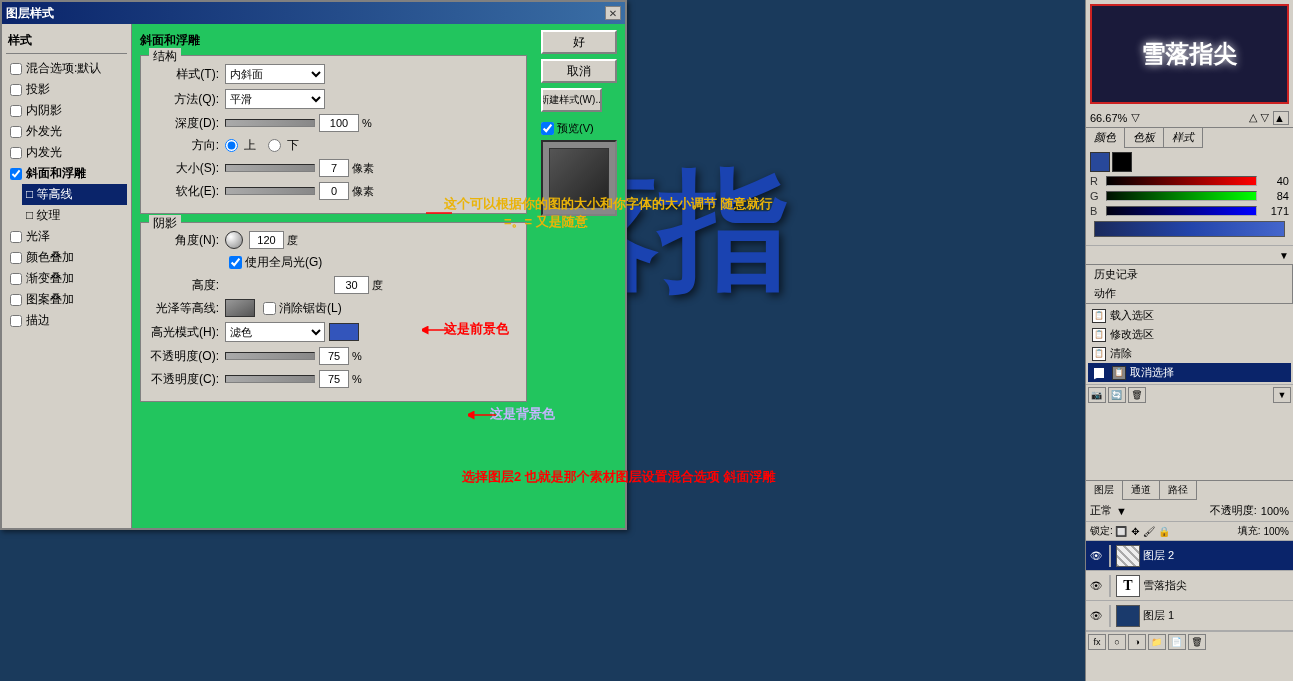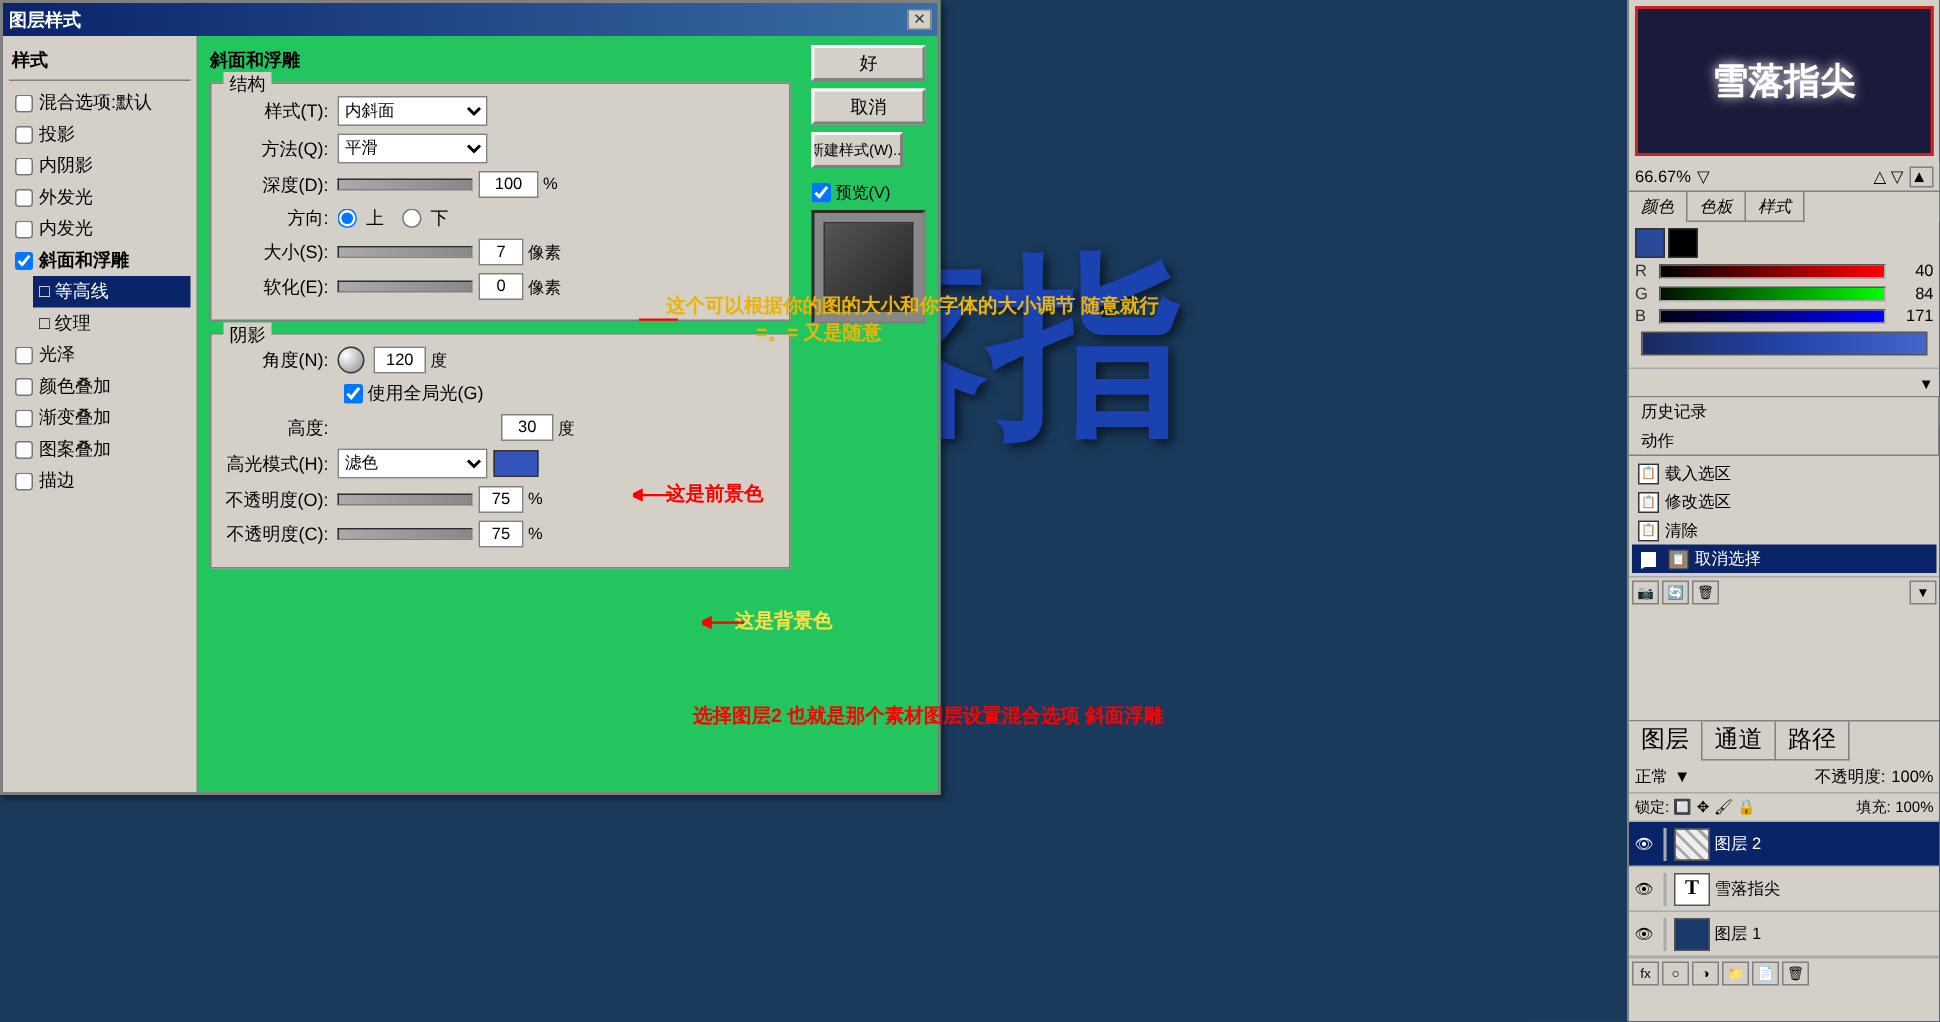--- a/index.html
+++ b/index.html
@@ -371,21 +371,21 @@
     .layers-panel {
       height: 200px;
     }
 
     .layers-tabs {
       display: flex;
     }
 
     .layers-tab {
       padding: 2px 8px;
-      font-size: 16px;
+      font-size: 10px;
       border-right: 1px solid #808080;
       border-bottom: 1px solid #808080;
       cursor: pointer;
     }
 
     .layers-tab.active {
       background: #d4d0c8;
       border-bottom: none;
     }
 
@@ -621,20 +621,26 @@
           <input type="checkbox" checked="" style="">
           <label style="width:auto; margin-left:3px;">使用全局光(G)</label>
         </div>
 
         <div class="row">
           <label>高度:</label>
           <input type="text" value="30" style="width: 35px; margin-left: 109px;">
           <span class="unit">度</span>
         </div>
 
+        <div class="row">
+          <label>光泽等高线:</label>
+          <div style="width:30px; height:18px; background: linear-gradient(to bottom right, #999, #555); border:1px solid #333;"></div>
+          <input type="checkbox" style="margin-left: 8px;">
+          <label style="width:auto; margin-left:3px;">消除锯齿(L)</label>
+        </div>
 
         <div class="row">
           <label>高光模式(H):</label>
           <select>
             <option>滤色</option>
           </select>
           <div class="color-swatch" style="background: #3355bb; margin-left:4px;"></div>
         </div>
 
         <div class="row">
@@ -686,21 +692,21 @@
   <svg style="position:absolute; left:-22px; top:2px;" width="30" height="20">
     <defs>
         <marker id="arr2" markerWidth="6" markerHeight="6" refX="3" refY="3" orient="auto">
           <path d="M0,0 L0,6 L6,3 z" fill="red"></path>
         </marker>
       </defs>
     <line x1="28" y1="8" x2="2" y2="8" stroke="red" stroke-width="1.5" marker-end="url(#arr2)"></line>
   </svg>
 </div>
 
-<div class="annotation" style="position:absolute; left:490px; top:405px; color:#fde047; font-size:13px;">
+<div class="annotation" style="position:absolute; left:490px; top:405px; color:#c4b5fd; font-size:13px;">
   <span>这是背景色</span>
   <svg style="position:absolute; left:-22px; top:2px;" width="30" height="20">
     <defs>
         <marker id="arr3" markerWidth="6" markerHeight="6" refX="3" refY="3" orient="auto">
           <path d="M0,0 L0,6 L6,3 z" fill="red"></path>
         </marker>
       </defs>
     <line x1="28" y1="8" x2="2" y2="8" stroke="red" stroke-width="1.5" marker-end="url(#arr3)"></line>
   </svg>
 </div>

